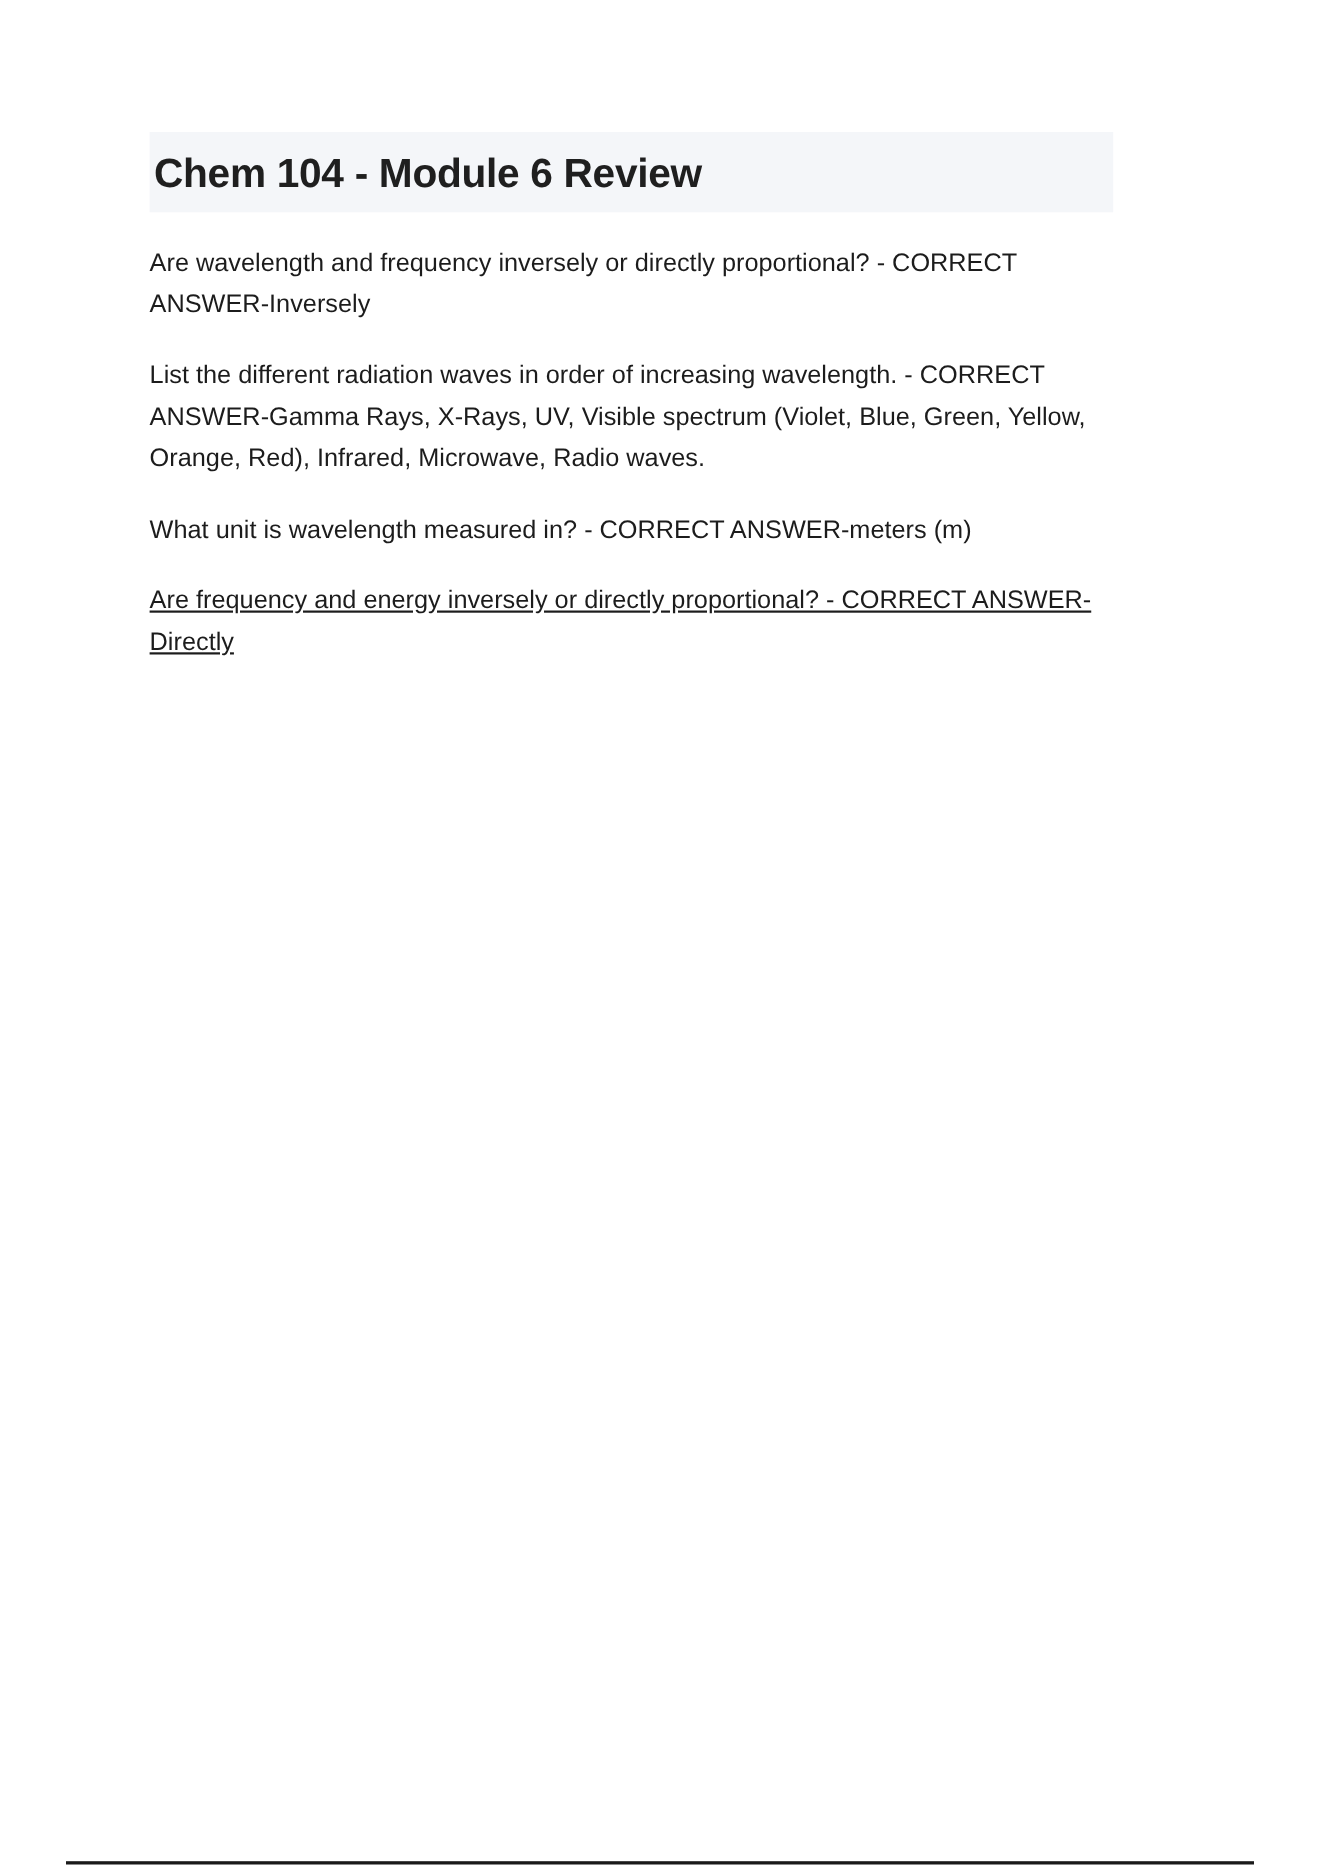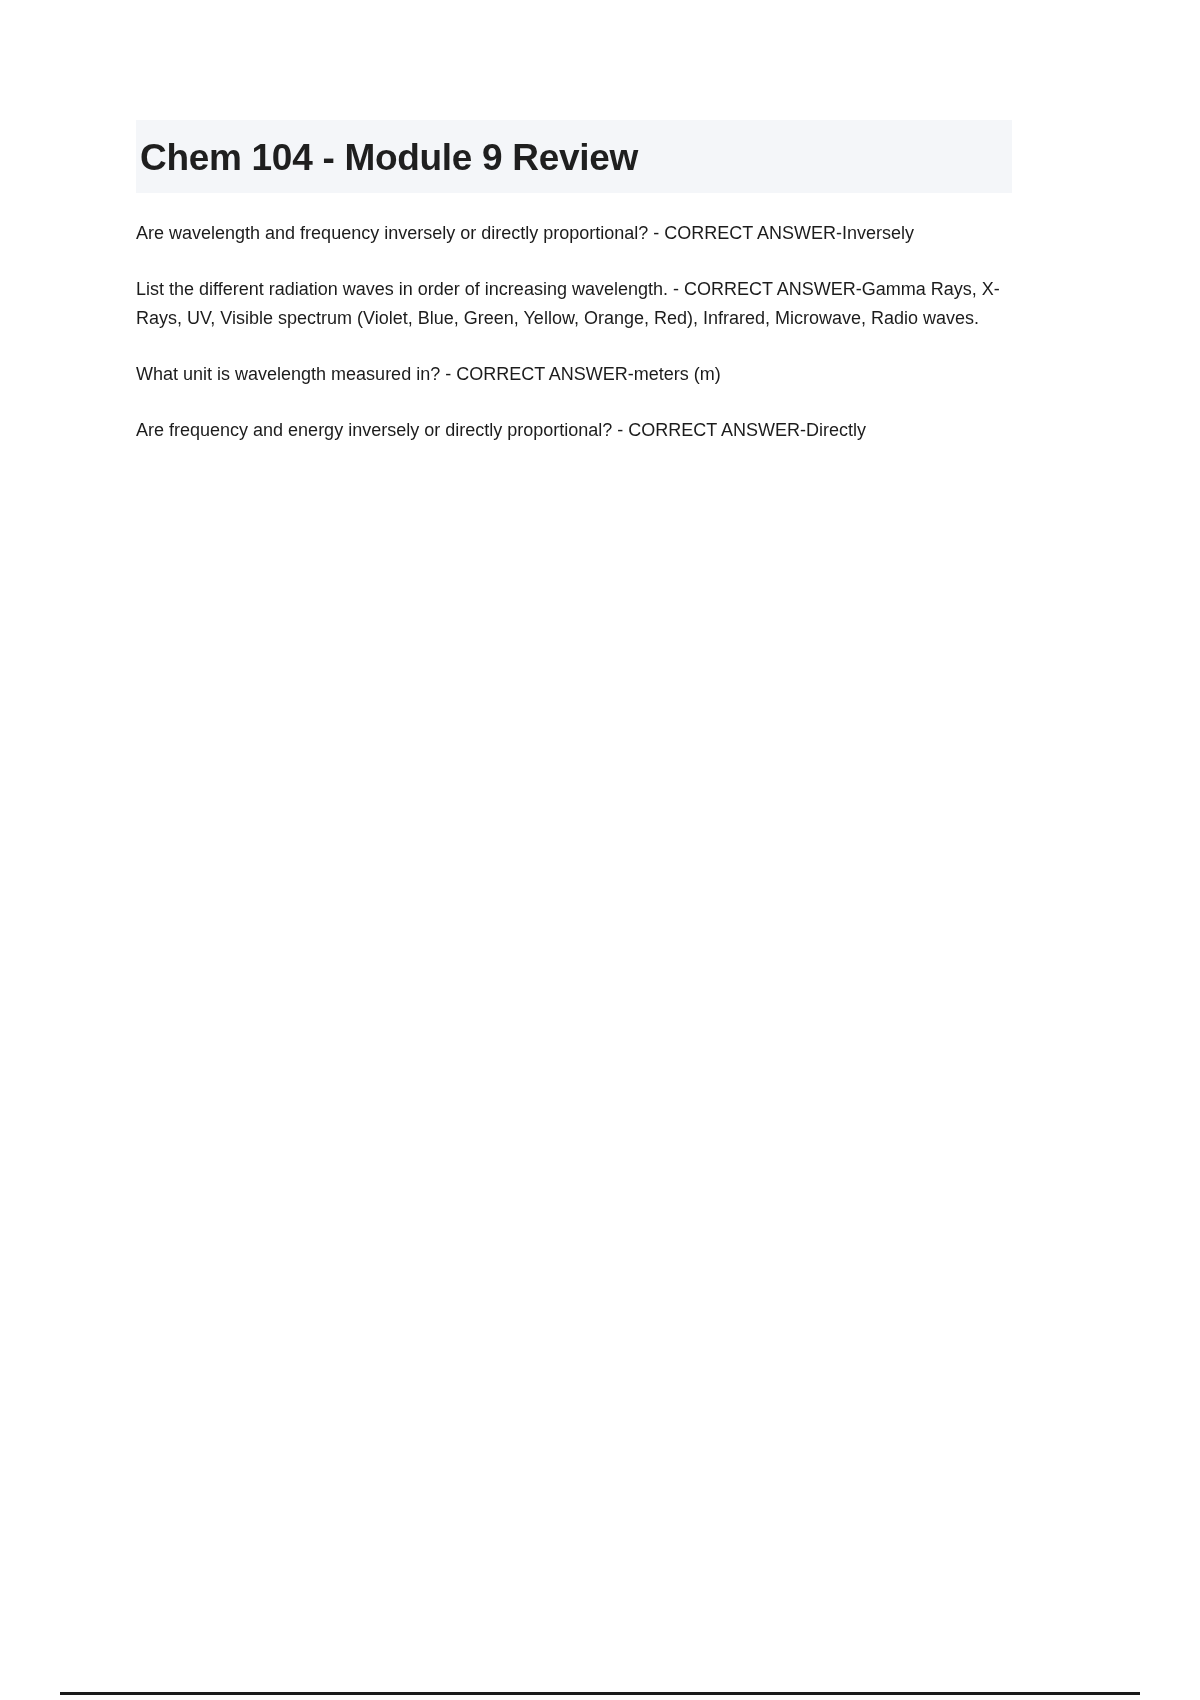--- a/index.html
+++ b/index.html
@@ -36,47 +36,48 @@
   }
   .doc-title {
     font-size: 37px;
     font-weight: bold;
     letter-spacing: -0.3px;
     color: #1f1f1f;
     line-height: 1.1;
     margin: 0;
   }
   .qa-block {
-    font-size: 18px;
+    font-size: 23px;
     line-height: 1.66;
     color: #1c1c1c;
     margin: 0 0 26px 0;
     max-width: 870px;
   }
   .qa-block:last-child {
     margin-bottom: 0;
+    text-decoration: underline;
   }
   .footer-rule {
     position: absolute;
     left: 60px;
     top: 1692px;
     width: 1080px;
     height: 3px;
     background: #1a1a1a;
   }
 </style>
 </head>
 <body>
 
 <div class="page">
 
   <div class="content">
 
     <div class="title-band">
-      <h1 class="doc-title">Chem 104 - Module 9 Review</h1>
+      <h1 class="doc-title">Chem 104 - Module 6 Review</h1>
     </div>
 
     <p class="qa-block">Are wavelength and frequency inversely or directly proportional? - CORRECT ANSWER-Inversely</p>
     <p class="qa-block">List the different radiation waves in order of increasing wavelength. - CORRECT ANSWER-Gamma Rays, X-Rays, UV, Visible spectrum (Violet, Blue, Green, Yellow, Orange, Red), Infrared, Microwave, Radio waves.</p>
     <p class="qa-block">What unit is wavelength measured in? - CORRECT ANSWER-meters (m)</p>
     <p class="qa-block">Are frequency and energy inversely or directly proportional? - CORRECT ANSWER-Directly</p>
 
   </div>
 
   <div class="footer-rule"></div>

